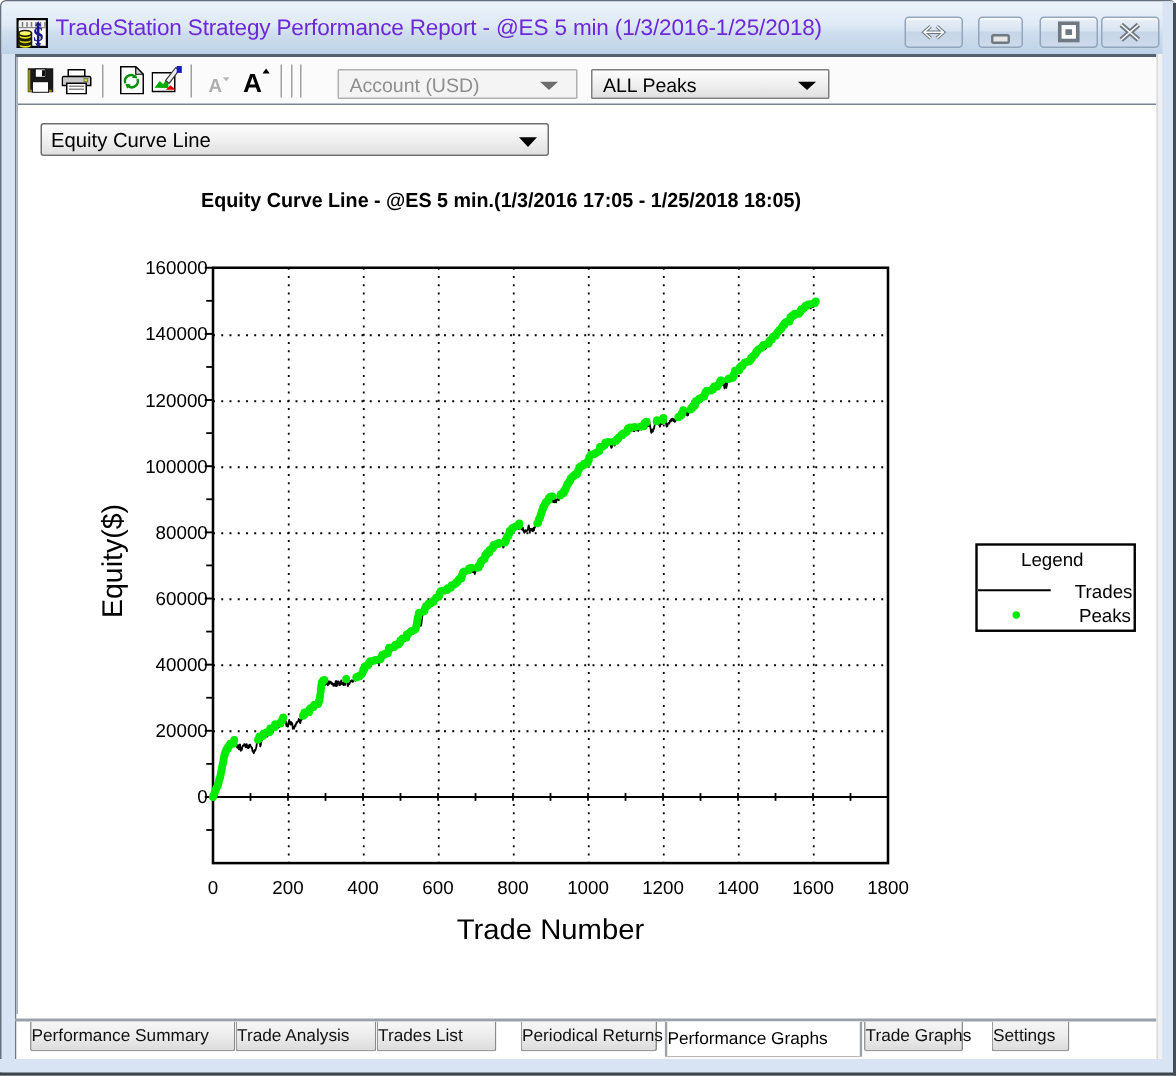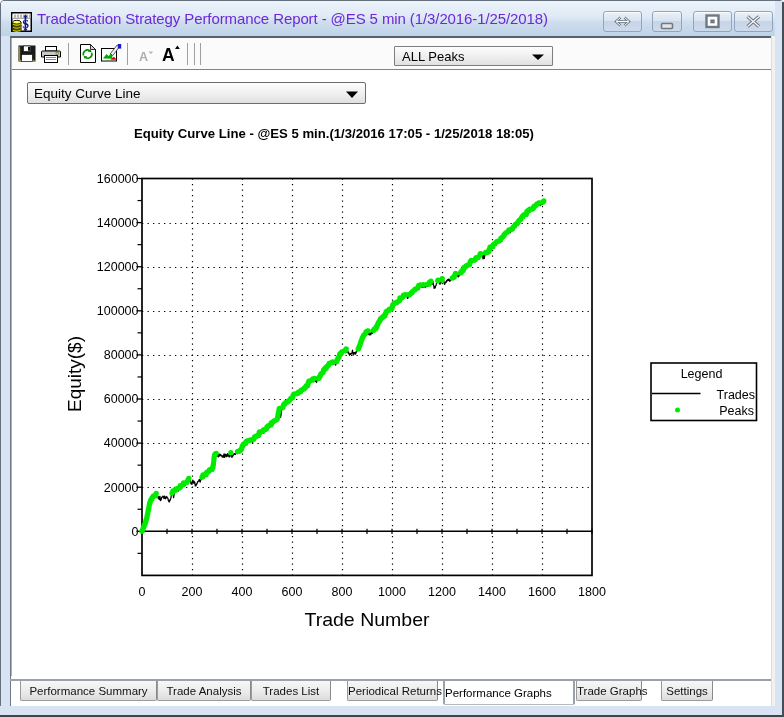--- a/index.html
+++ b/index.html
@@ -9,21 +9,21 @@
 #ttext{position:absolute;left:37px;top:10px;font-size:15px;color:#6d28d9;white-space:nowrap;letter-spacing:-.1px}
 .tbtn{position:absolute;top:11px;height:21px;border:1px solid #93a5bb;border-radius:3px;
  background:linear-gradient(#e9f0f8,#d9e4f1 45%,#c6d5e7 50%,#ccdaeb);box-shadow:inset 0 1px 0 rgba(255,255,255,.8)}
 #client{position:absolute;left:10px;top:36px;width:761px;height:670px;background:#fff;
  border-top:2px solid #57616d;border-left:1px solid #6d7987;box-shadow:inset 1px 1px 0 #a9b1bb}
 #toolbar{position:absolute;left:1px;top:0px;width:759px;height:32px;background:#fbfbfb;border-bottom:1px solid #7b858f}
 .sep{position:absolute;top:5px;width:1px;height:22px;background:#9f9f9f}
 #tabline{position:absolute;left:10px;top:679px;width:761px;height:2px;background:#9aa1a9;z-index:3}
 .tab{position:absolute;top:681px;height:20px;background:linear-gradient(#f7f7f7,#ebebeb 55%,#dcdcdc);
  border-left:1px solid #9b9b9b;border-right:1px solid #8a8a8a;border-bottom:1px solid #9b9b9b;
- font-size:11.5px;color:#111;text-align:center;line-height:20px;white-space:nowrap;border-radius:0 0 2px 2px}
+ font-size:11.5px;color:#111;text-align:left;line-height:20px;white-space:nowrap;border-radius:0 0 2px 2px}
 #atab{position:absolute;top:681px;height:24px;background:#fff;border-left:2px solid #9aa1a9;border-right:2px solid #9aa1a9;
  border-bottom:1px solid #b9b9b9;font-size:11.5px;color:#000;line-height:24px;z-index:4;border-radius:0 0 2px 2px}
 </style></head><body>
 <div id="win"></div>
 <div id="titlebar"></div>
 <svg width="21" height="20" viewBox="0 0 21 20" style="position:absolute;left:11px;top:12px">
 <rect x="0.5" y="0.5" width="20" height="19" fill="#fff" stroke="#000" stroke-width="2"></rect>
 <rect x="1.5" y="2.5" width="18" height="3.6" fill="#f4f4f4"></rect>
 <g stroke="#777" stroke-width="1">
 <line x1="4" y1="2.6" x2="4" y2="5.8"></line>
@@ -104,20 +104,26 @@
 <text x="1" y="13" font-size="12.5" font-weight="bold" fill="#aeaeae" font-family="Liberation Sans">A</text>
 <path d="M10.5 3.5l2.3 2.8 2.3-2.8z" fill="#b8b8b8"></path>
 </svg>
 <svg width="21" height="19" style="position:absolute;left:149px;top:6px" viewBox="0 0 21 19">
 <text x="1" y="17" font-size="17.5" font-weight="bold" fill="#000" font-family="Liberation Sans">A</text>
 <path d="M14 5l2.4-3.4 2.4 3.4z" fill="#000"></path>
 </svg>
 <div class="sep" style="left:175px"></div>
 <div class="sep" style="left:181.5px"></div>
 <div class="sep" style="left:188px"></div>
+<div style="position:absolute;left:213px;top:8px;width:160px;height:20px;border:1px solid #b0b0b0;background:#f4f4f4;border-radius:1px">
+ <span style="position:absolute;left:7px;top:1.5px;font-size:13px;color:#8e8e8e">Account (USD)</span>
+ <svg width="12" height="6" style="position:absolute;right:12px;top:6.5px">
+          <path d="M0 .5h12l-6 5.5z" fill="#6e6e6e"></path>
+        </svg>
+      </div>
 <div style="position:absolute;left:382px;top:8px;width:159px;height:20px;border:1px solid #7e7e7e;background:linear-gradient(#fdfdfd,#ededed 60%,#e0e0e0);border-radius:1px">
  <span style="position:absolute;left:7px;top:1.5px;font-size:13px;color:#000">ALL Peaks</span>
  <svg width="12" height="6" style="position:absolute;right:8px;top:6.5px">
           <path d="M0 .5h12l-6 5.5z" fill="#000"></path>
         </svg>
       </div>
 </div>
   </div>
 <div style="position:absolute;left:27px;top:82px;width:339px;height:22px;border:1px solid #6e6e6e;background:linear-gradient(#fdfdfd,#efefef 55%,#e0e0e0);border-radius:2px;z-index:5">
  <span style="position:absolute;left:6px;top:3px;font-size:13.5px;color:#000">Equity Curve Line</span>

